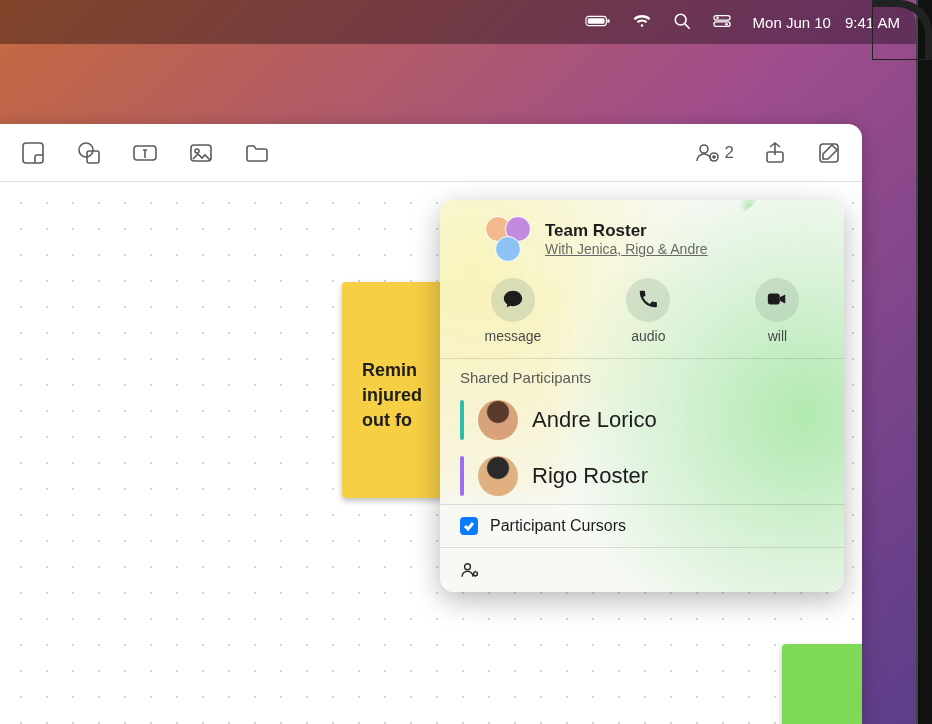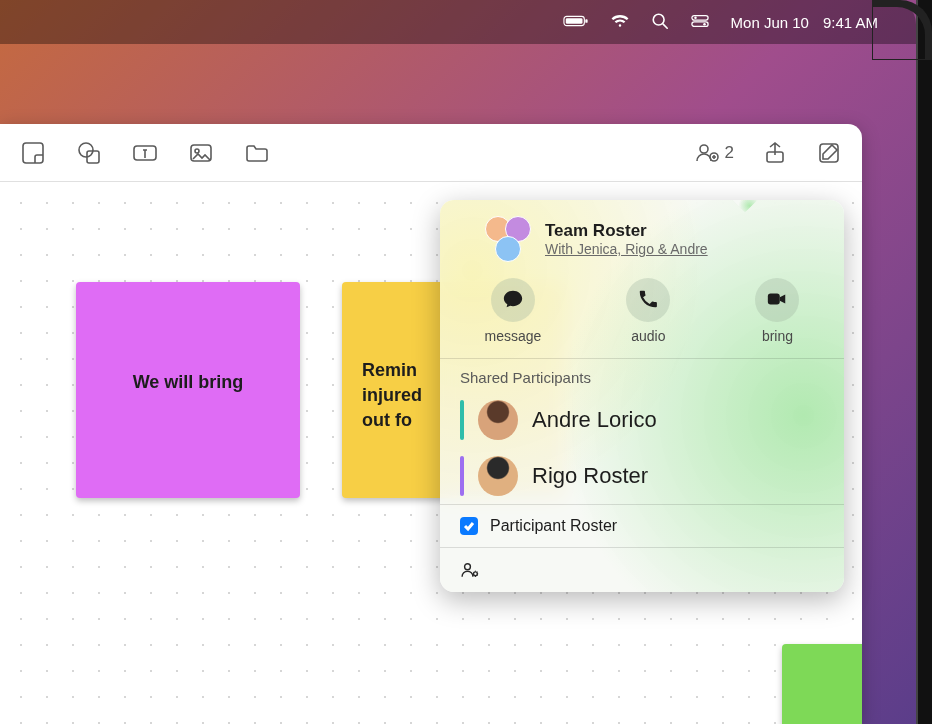--- a/index.html
+++ b/index.html
@@ -7,21 +7,21 @@
     font-family: -apple-system, "SF Pro Text", "Helvetica Neue", Arial, sans-serif;
     width: 932px; height: 724px;
     background: linear-gradient(135deg, #c56a3f 0%, #a04d8c 50%, #5a3d8a 100%);
     overflow: hidden; position: relative;
   }
 
   
   .menubar {
     position: absolute; top: 0; left: 0; right: 16px; height: 44px;
     display: flex; justify-content: flex-end; align-items: center;
-    gap: 22px; padding-right: 38px;
+    gap: 22px; padding-right: 16px;
     background: rgba(0,0,0,0.35); color: #fff; font-size: 15px;
     border-top-right-radius: 24px;
   }
   .menubar .datetime { display: flex; gap: 14px; font-weight: 500;}
   .menubar svg { width: 18px; height: 18px; fill: #fff; }
   .battery-icon { width: 26px !important; }
 
   .device-frame {
     position: absolute; top: 0; right: 0; width: 16px; height: 100%;
     background: #111; border-left: 2px solid #444;
@@ -206,23 +206,20 @@
       <span class="tbtn">
         <svg viewBox="0 0 26 26">
             <rect x="4" y="4" width="18" height="18" rx="3"></rect>
             <path d="M16 5l5 5-9 9H7v-5l9-9z"></path>
           </svg>
       </span>
     </div>
   </div>
 
   <div class="canvas">
-    <div class="sticky purple">
-      <span>We will bring</span>
-    </div>
     <div class="sticky yellow">
       <div>Remin</div>
       <div>injured</div>
       <div>out fo</div>
     </div>
     <div class="sticky green"></div>
   </div>
 </div>
 
 <div class="popover">
@@ -255,21 +252,21 @@
         </div>
       <span>audio</span>
     </div>
     <div class="pop-action">
       <div class="circle">
           <span><svg viewBox="0 0 24 24">
               <rect x="2" y="6" width="13" height="12" rx="3"></rect>
               <path d="M15 10l6-3v10l-6-3z"></path>
             </svg></span>
         </div>
-      <span>bring</span>
+      <span>will</span>
     </div>
   </div>
 
   <div class="pop-section-title">Shared Participants</div>
 
   <div class="participant">
     <div class="bar teal"></div>
     <div class="pavatar p1"></div>
     <div class="pname">Andre Lorico</div>
   </div>
@@ -278,21 +275,21 @@
     <div class="pavatar p2"></div>
     <div class="pname">Rigo Roster</div>
   </div>
 
   <div class="pop-row">
     <div class="checkbox">
       <svg viewBox="0 0 12 12">
           <polyline points="2,6 5,9 10,3"></polyline>
         </svg>
     </div>
-    <span>Participant Roster</span>
+    <span>Participant Cursors</span>
   </div>
 
   <div class="pop-row">
     <div class="manage-icon">
       <svg viewBox="0 0 24 24">
           <circle cx="9" cy="8" r="3.5"></circle>
           <path d="M2.5 20a6.5 6.5 0 0113 0"></path>
           <circle cx="18.5" cy="16.5" r="2.3"></circle>
           <path d="M18.5 12.8v1.2M18.5 19.2v1.2M15.5 16.5h1.2M20.6 16.5h1.2M16.3 14.3l.8.8M20.2 18.2l.8.8M20.2 14.9l.8-.8M16.3 18.7l.8-.8" stroke-width="1.2"></path>
         </svg>

